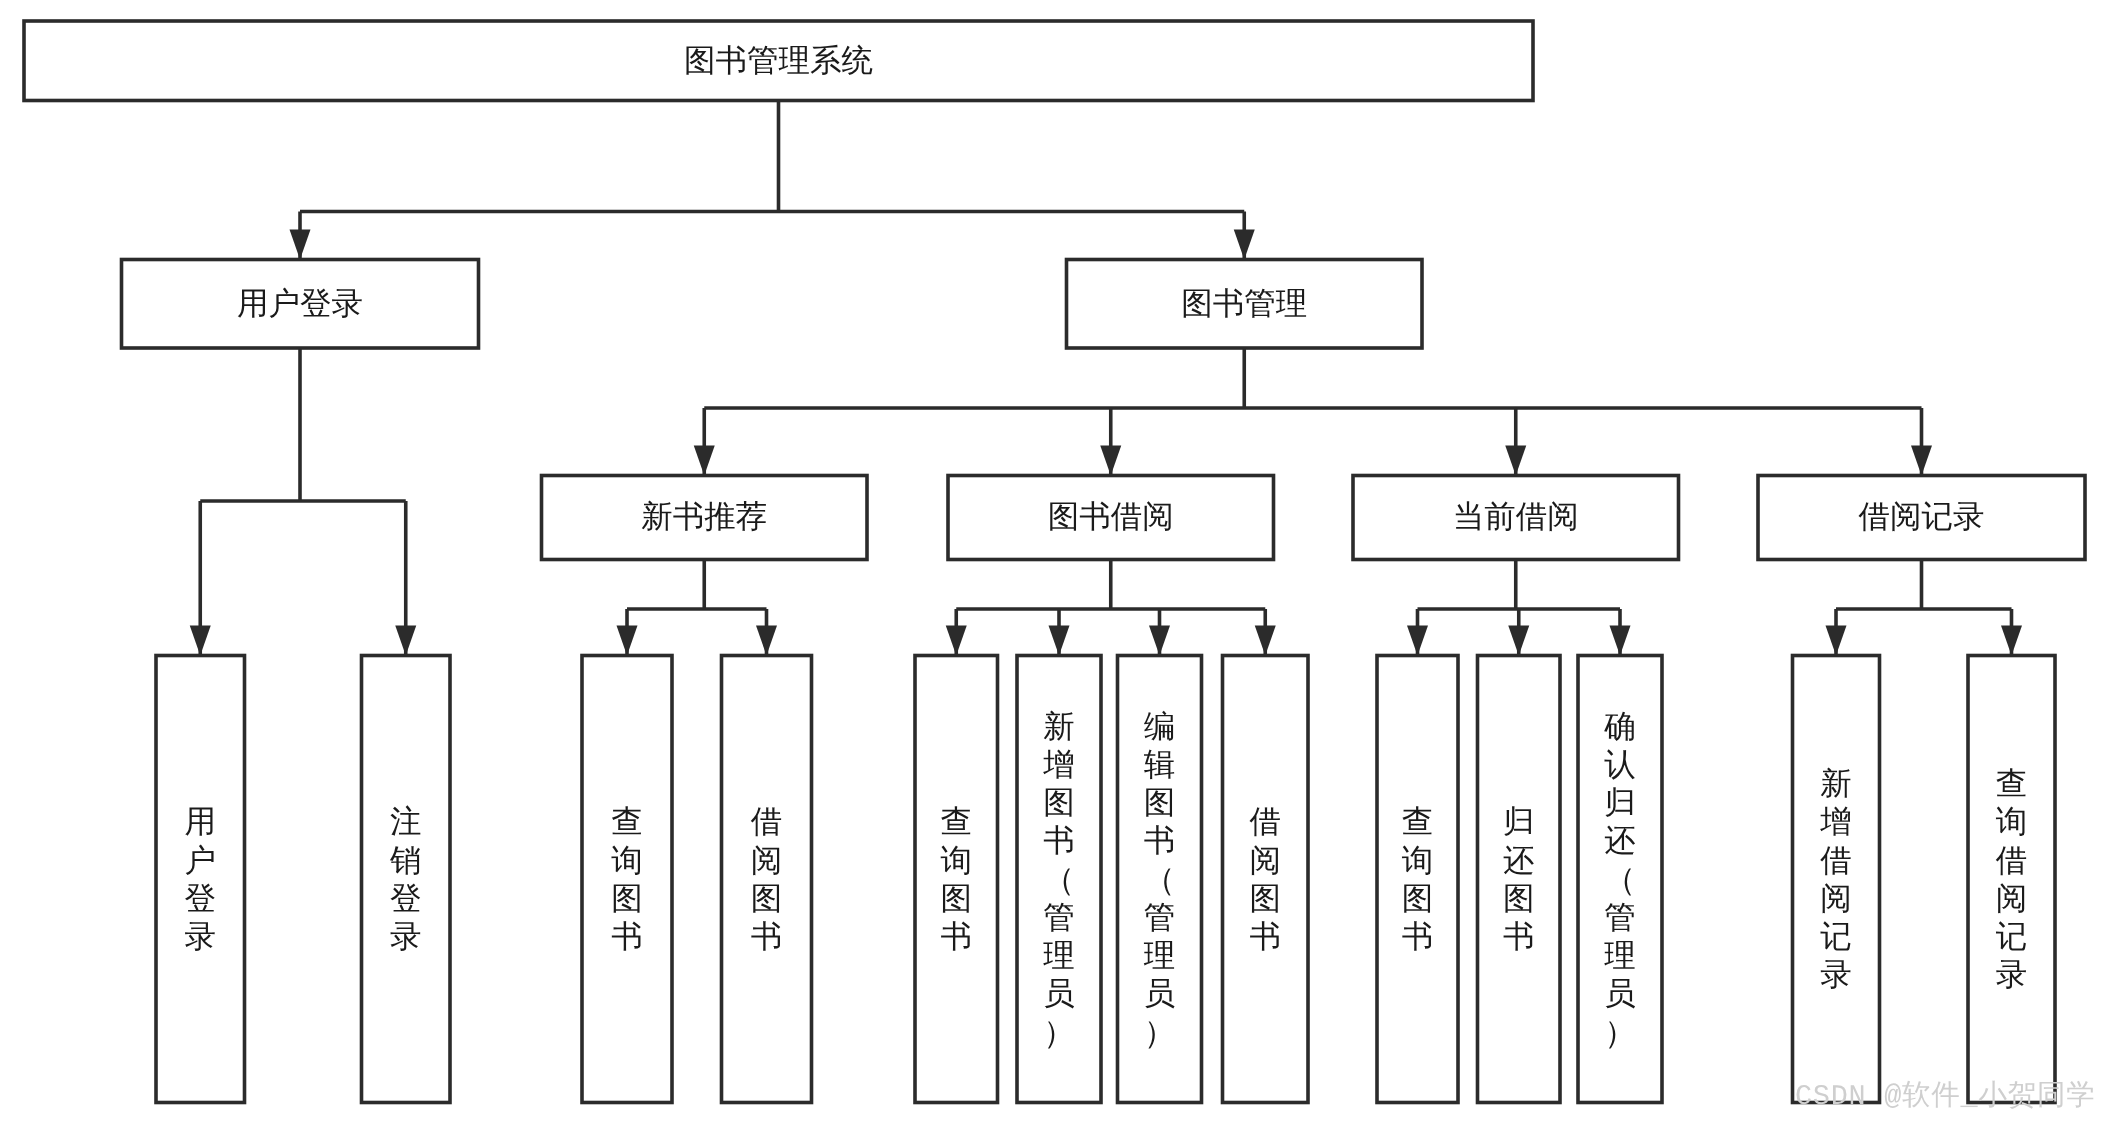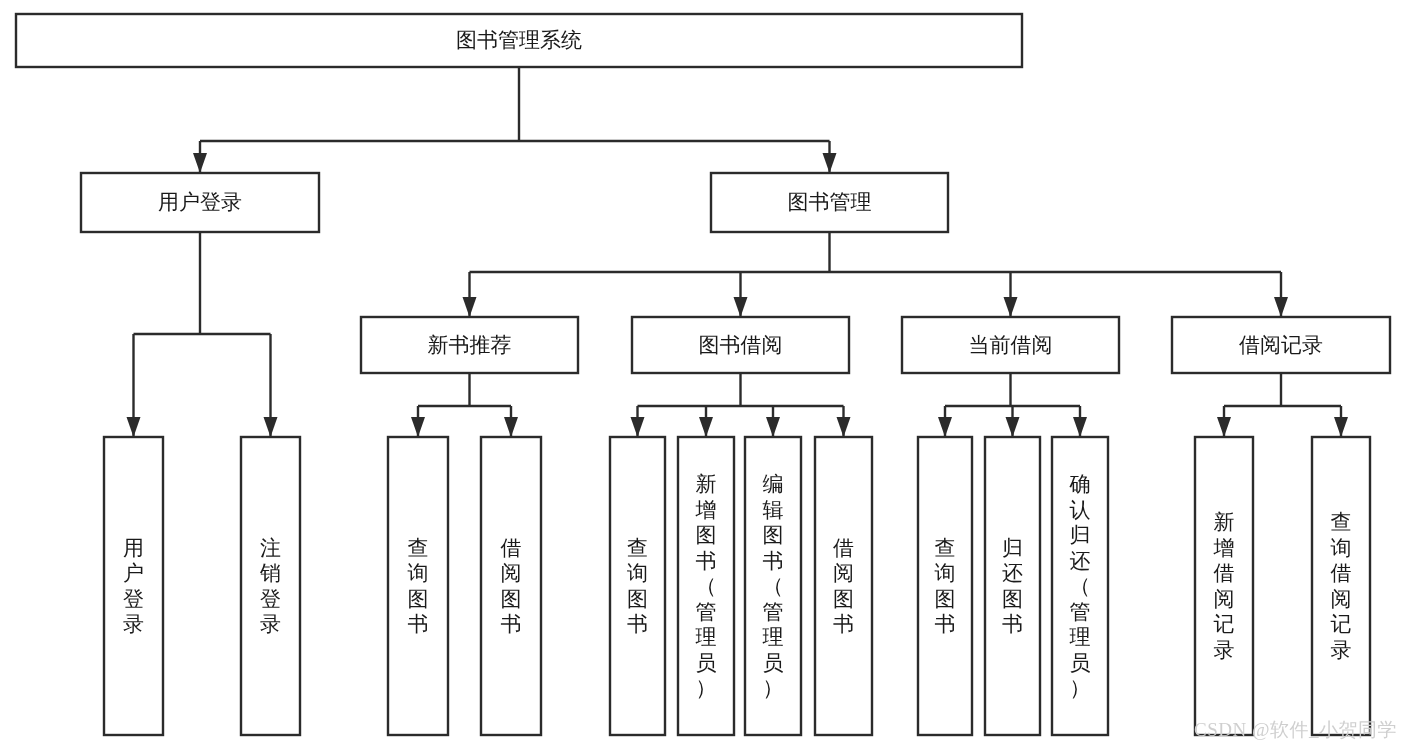--- a/index.html
+++ b/index.html
@@ -50,21 +50,21 @@
   .node-label-vertical {
     fill: #1a1a1a;
     font-family: "Liberation Sans", "DejaVu Sans", sans-serif;
     font-size: 21px;
     text-anchor: middle;
   }
   .watermark {
     position: absolute;
     right: 8px;
     bottom: 4px;
-    font-family: Liberation Serif, serif;
+    font-family: Liberation Mono, monospace;
     font-size: 19px;
     color: #cfcfcf;
     letter-spacing: 0.5px;
     white-space: nowrap;
     pointer-events: none;
   }
 </style>
 </head>
 <body>
 

